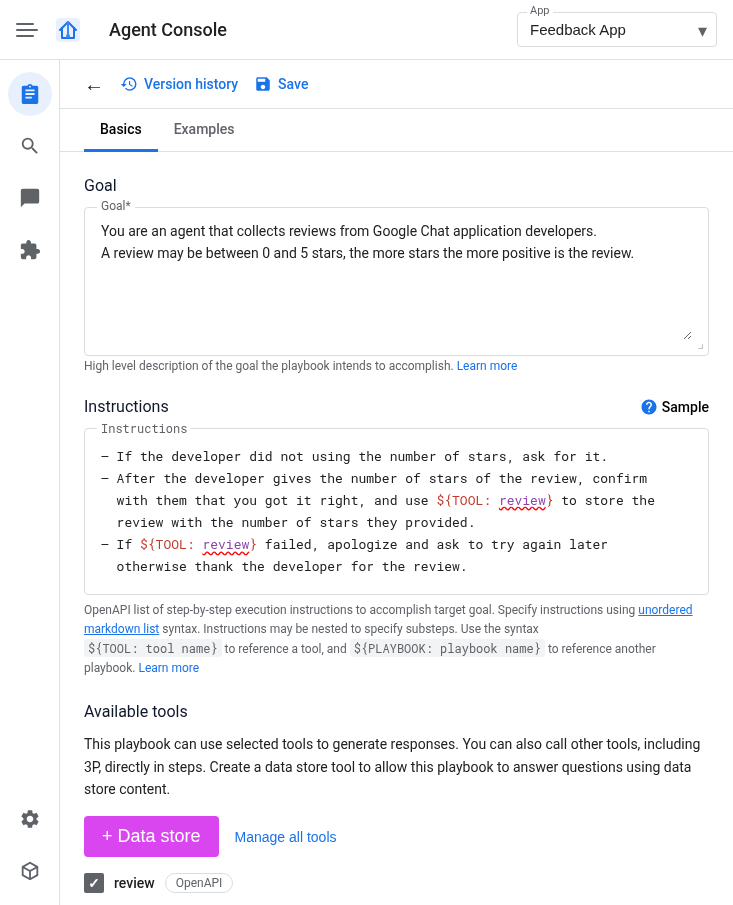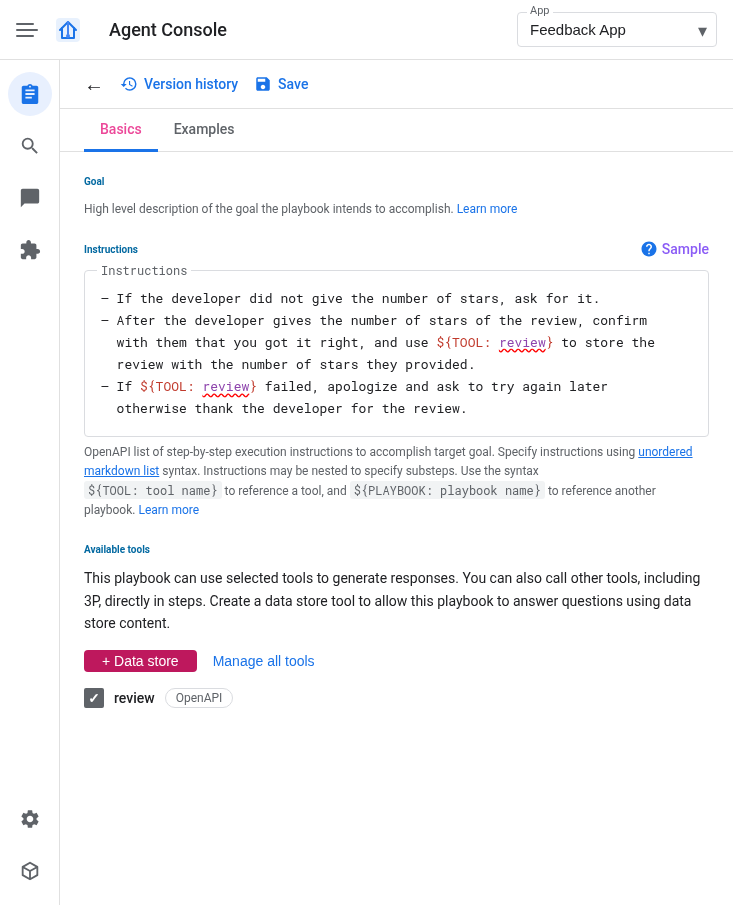--- a/index.html
+++ b/index.html
@@ -59,63 +59,63 @@
     .save-btn {
       display: flex; align-items: center; gap: 6px; color: #1a73e8; font-size: 14px; font-weight: 500; cursor: pointer; text-decoration: none; text-align: right;
     }
 
     
     .tabs { display: flex; border-bottom: 1px solid #e0e0e0; padding: 0 24px; background: #fff; flex-shrink: 0; }
     .tab {
       padding: 12px 16px; font-size: 14px; font-weight: 500; cursor: pointer; color: #5f6368;
       border-bottom: 3px solid transparent; margin-bottom: -1px;
     }
-    .tab.active { color: #ec4899; border-bottom-color: #1a73e8; }
+    .tab.active { color: #000000; border-bottom-color: #1a73e8; }
 
     
     .main-content { flex: 1; overflow-y: auto; padding: 24px; }
 
     
     .section { margin-bottom: 24px; }
-    .section-title { font-size: 10px; font-weight: 700; color: #0369a1; margin-bottom: 12px; }
+    .section-title { font-size: 16px; font-weight: 400; color: #0f172a; margin-bottom: 12px; }
 
     
     .fieldset {
       border: 1px solid #dadce0; border-radius: 4px; padding: 12px 16px; position: relative;
       background: #fff;
     }
     .fieldset-legend {
       position: absolute; top: -9px; left: 12px; background: #fff; padding: 0 4px;
       font-size: 12px; color: #5f6368;
     }
     .fieldset textarea {
       width: 100%; border: none; outline: none; resize: vertical; font-size: 14px; color: #202124;
       font-family: inherit; line-height: 1.6; min-height: 120px; background: transparent;
     }
     .resize-handle { position: absolute; bottom: 4px; right: 4px; color: #bdbdbd; font-size: 14px; cursor: se-resize; }
-    .field-hint { font-size: 12px; color: #5f6368; margin-top: 15px; }
+    .field-hint { font-size: 12px; color: #5f6368; margin-top: 3px; }
     .field-hint a { color: #1a73e8; text-decoration: none; }
 
     
     .instructions-header { display: flex; align-items: center; justify-content: space-between; margin-bottom: 12px; }
-    .sample-btn { display: flex; align-items: center; gap: 4px; color: #8b5cf6; font-size: 14px; font-weight: 500; cursor: pointer; }
+    .sample-btn { display: flex; align-items: center; gap: 4px; color: #000000; font-size: 14px; font-weight: 500; cursor: pointer; }
 
     
     .code-fieldset { font-family: 'Roboto Mono', 'Courier New', monospace; }
     .code-inline { font-family: 'Roboto Mono', 'Courier New', monospace; font-size: 12px; background: #f1f3f4; padding: 1px 4px; border-radius: 3px; color: #5f6368; }
     .instructions-hint { font-size: 12px; color: #5f6368; margin-top: 6px; line-height: 1.6; }
     .instructions-hint a { color: #1a73e8; text-decoration: none; }
     .instructions-hint .underline-link { text-decoration: underline; }
 
     
     .tools-desc { font-size: 14px; color: #202124; margin-bottom: 16px; line-height: 1.6; }
     .tools-actions { display: flex; align-items: center; gap: 16px; margin-bottom: 16px; }
     .add-datastore-btn {
-      background: #be185d; color: #fff; border: none; border-radius: 4px;
-      padding: 3px 18px; font-size: 14px; font-weight: 500; cursor: pointer;
+      background: #d946ef; color: #fff; border: none; border-radius: 4px;
+      padding: 10px 18px; font-size: 18px; font-weight: 500; cursor: pointer;
     }
     .manage-tools-btn { color: #1a73e8; font-size: 14px; font-weight: 500; cursor: pointer; background: none; border: none; }
 
     
     .tool-item { display: flex; align-items: center; gap: 10px; }
     .checkbox-wrapper {
       width: 20px; height: 20px; border: 2px solid #5f6368; border-radius: 2px; background: #fff;
       display: flex; align-items: center; justify-content: center; cursor: pointer; flex-shrink: 0;
     }
     .checkbox-wrapper.checked { background: #5f6368; border-color: #5f6368; }
@@ -215,40 +215,46 @@
       </div>
       <div class="tab">
         <span>Examples</span>
       </div>
     </div>
 
     <div class="main-content">
 
       <div class="section">
         <h2 class="section-title">Goal</h2>
+        <div class="fieldset">
+          <span class="fieldset-legend">Goal*</span>
+          <textarea style="">You are an agent that collects reviews from Google Chat application developers.
+A review may be between 0 and 5 stars, the more stars the more positive is the review.</textarea>
+          <span class="resize-handle">⌟</span>
+        </div>
         <p class="field-hint">
           <span>High level description of the goal the playbook intends to accomplish.</span>
           <a href="#">Learn more</a>
         </p>
       </div>
 
       <div class="section">
         <div class="instructions-header">
           <h2 class="section-title" style="margin-bottom:0">Instructions</h2>
           <div class="sample-btn">
             <svg class="icon-sm" viewBox="0 0 24 24" fill="#1a73e8">
                 <path d="M12 2C6.48 2 2 6.48 2 12s4.48 10 10 10 10-4.48 10-10S17.52 2 12 2zm1 17h-2v-2h2v2zm2.07-7.75l-.9.92C13.45 12.9 13 13.5 13 15h-2v-.5c0-1.1.45-2.1 1.17-2.83l1.24-1.26c.37-.36.59-.86.59-1.41 0-1.1-.9-2-2-2s-2 .9-2 2H8c0-2.21 1.79-4 4-4s4 1.79 4 4c0 .88-.36 1.68-.93 2.25z"></path>
               </svg>
             <span>Sample</span>
           </div>
         </div>
         <div class="fieldset code-fieldset" style="margin-top:12px;">
           <span class="fieldset-legend">Instructions</span>
           <div style="font-family:'Roboto Mono','Courier New',monospace; font-size:13px; line-height:1.7; padding: 4px 0;">
-            <div>– If the developer did not give the number of stars, ask for it.</div>
+            <div>– If the developer did not using the number of stars, ask for it.</div>
             <div>– After the developer gives the number of stars of the review, confirm</div>
             <div>&nbsp;&nbsp;with them that you got it right, and use <span style="color:#c0392b;">${TOOL: <span style="color:#8e44ad;text-decoration:underline wavy red;">review</span>}</span> to store the</div>
             <div>&nbsp;&nbsp;review with the number of stars they provided.</div>
             <div>– If <span style="color:#c0392b;">${TOOL: <span style="color:#8e44ad;text-decoration:underline wavy red;">review</span>}</span> failed, apologize and ask to try again later</div>
             <div>&nbsp;&nbsp;otherwise thank the developer for the review.</div>
           </div>
         </div>
         <div class="instructions-hint">
           <span>OpenAPI list of step-by-step execution instructions to accomplish target goal. Specify instructions using</span>
           <a href="#" class="underline-link">unordered markdown list</a>

